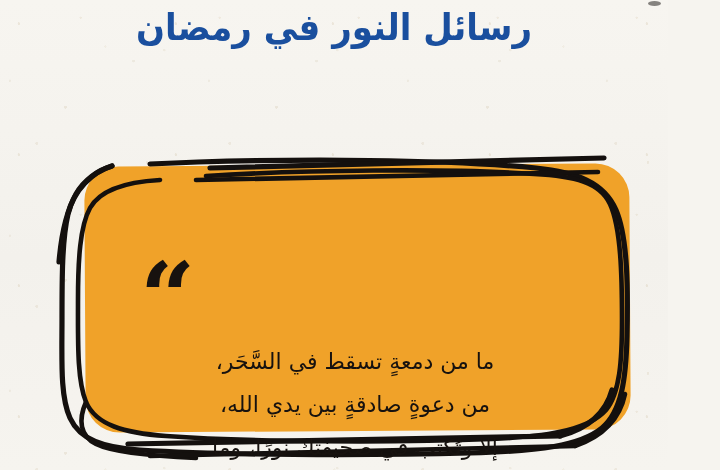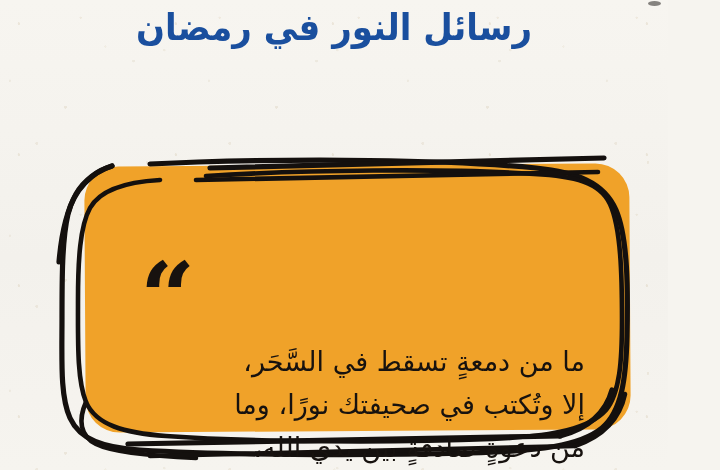--- a/index.html
+++ b/index.html
@@ -146,26 +146,25 @@
     left: 125px;
     top: 212px;
     width: 460px;
     direction: rtl;
     unicode-bidi: isolate;
     text-align: center;
     z-index: 3;
     color: #17120f;
   }
   .q-line {
-    font-size: 27px;
+    font-size: 22px;
     line-height: 43px;
     font-weight: 400;
     white-space: nowrap;
     letter-spacing: .4px;
-    text-align: right;
   }
   .q-line.emphasis {
     font-weight: 700;
     letter-spacing: 0;
   }
 </style>
 </head>
 <body>
 
 <div class="page">
@@ -224,19 +223,19 @@
       <path class="stroke-a" d="M 560 308
                C 590 300, 606 284, 612 262"></path>
       <path class="stroke-b" d="M 575 318
                C 604 308, 620 290, 625 266"></path>
     </svg>
 
     <div class="quote-mark">“</div>
 
     <div class="quote-text">
       <div class="q-line">ما من دمعةٍ تسقط في السَّحَر،</div>
+      <div class="q-line">من دعوةٍ صادقةٍ بين يدي الله،</div>
       <div class="q-line">إلا وتُكتب في صحيفتك نورًا، وما</div>
-      <div class="q-line">من دعوةٍ صادقةٍ بين يدي الله،</div>
       <div class="q-line emphasis">إلا وتحملها الملائكة إلى العرش.</div>
     </div>
 
   </div>
 </div>
 
 </body></html>

